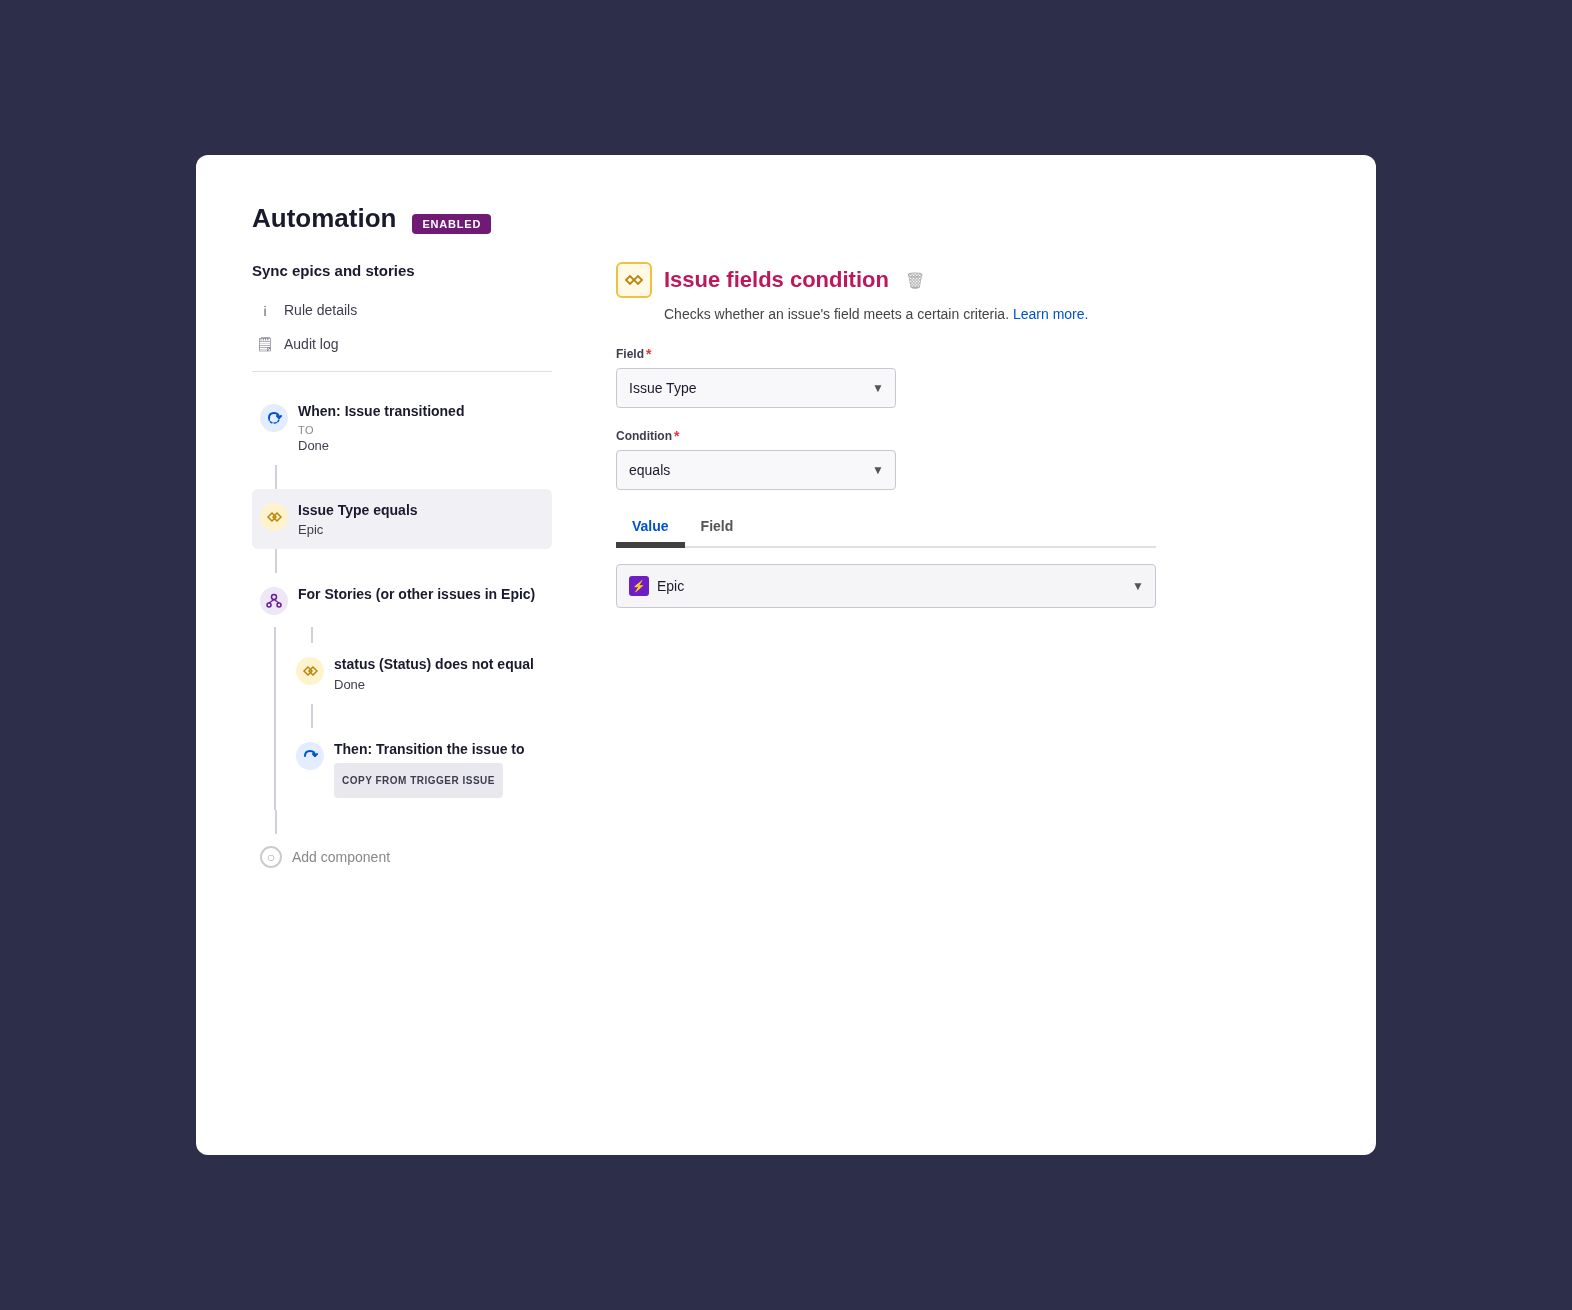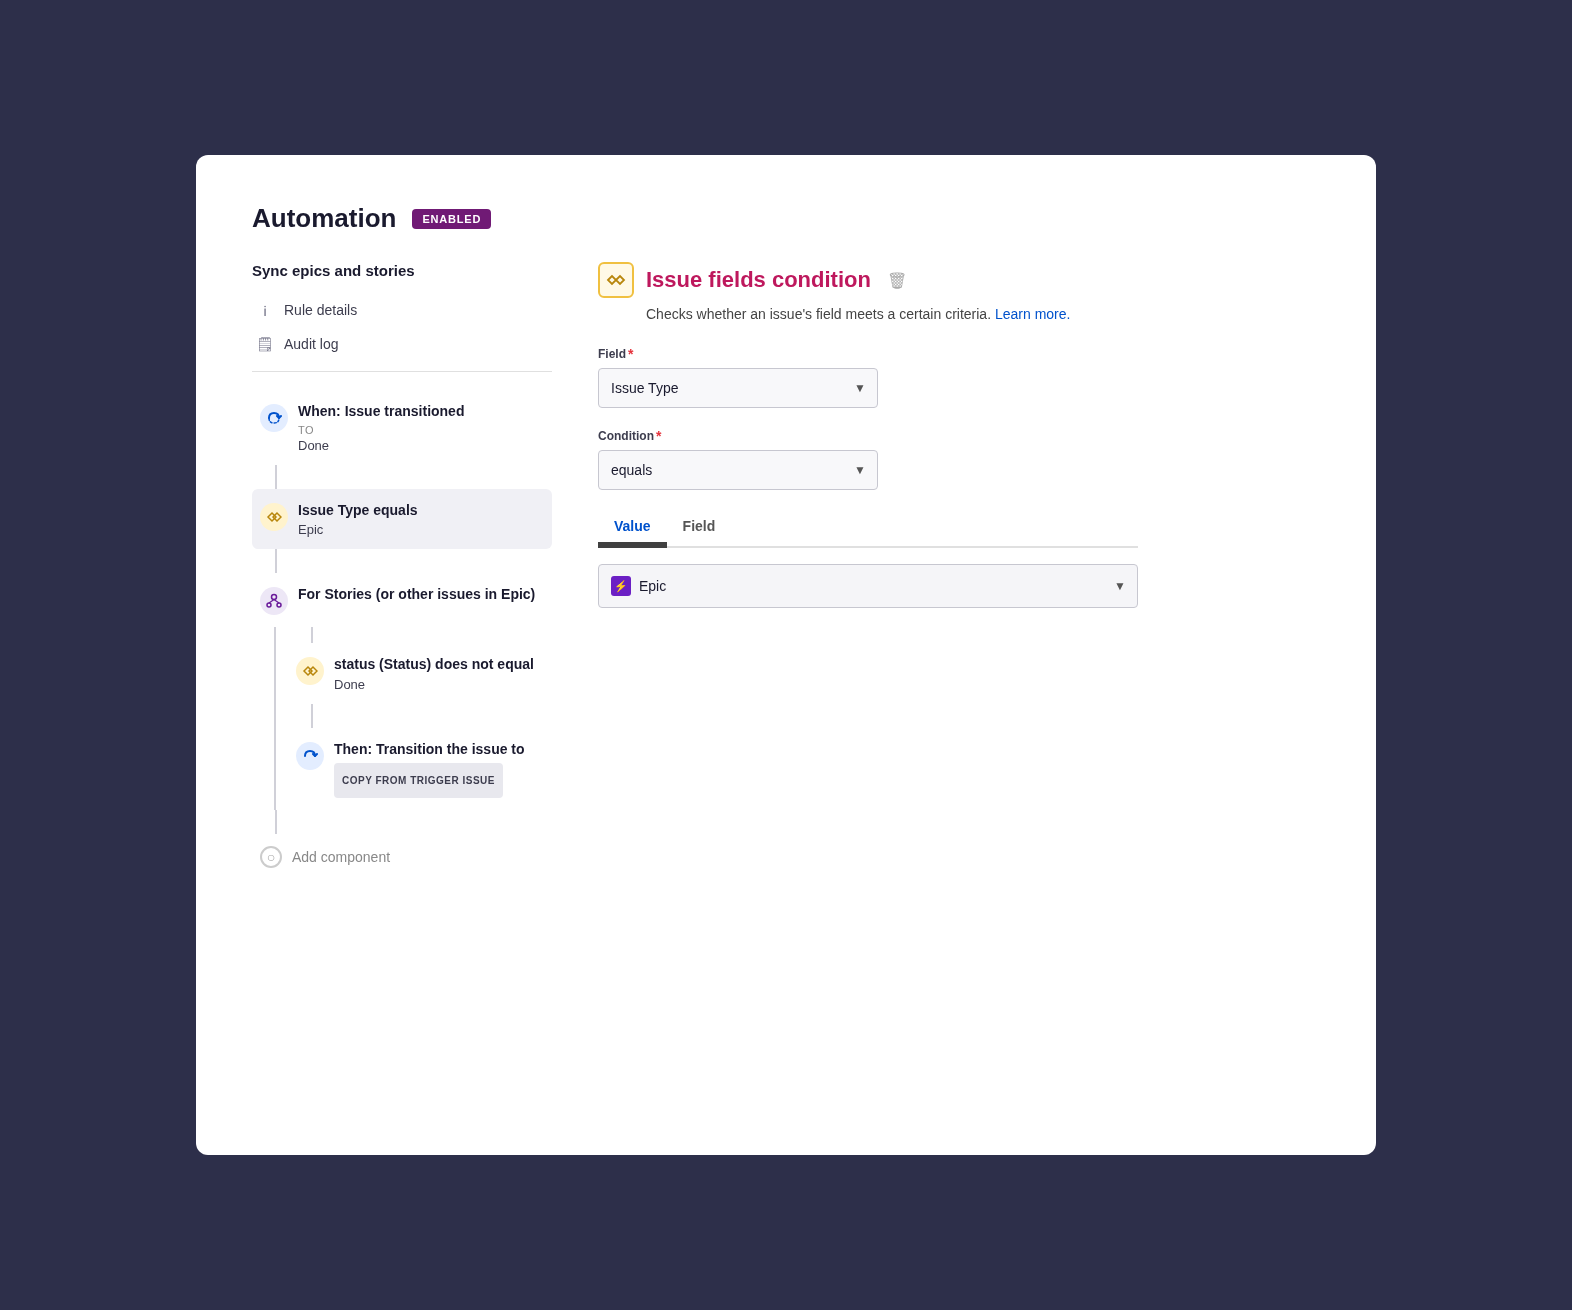--- a/index.html
+++ b/index.html
@@ -14,41 +14,41 @@
     .main-card {
       background: #fff;
       border-radius: 12px;
       width: 1180px;
       min-height: 1000px;
       padding: 48px 56px;
       position: relative;
     }
     .header-row {
       display: flex;
-      align-items: center;
+      align-items: flex-end;
       gap: 16px;
       margin-bottom: 28px;
     }
     .app-title {
       font-size: 26px;
       font-weight: 700;
       color: #1a1a2e;
     }
     .enabled-badge {
       background: #701a75;
       color: #fff;
       font-size: 11px;
       font-weight: 700;
       letter-spacing: 0.8px;
       padding: 4px 10px;
       border-radius: 4px;
     }
     .layout {
       display: flex;
-      gap: 46px;
+      gap: 64px;
     }
     .sidebar {
       width: 300px;
       flex-shrink: 0;
     }
     .sidebar-section-title {
       font-size: 15px;
       font-weight: 700;
       color: #1a1a2e;
       margin-bottom: 14px;

